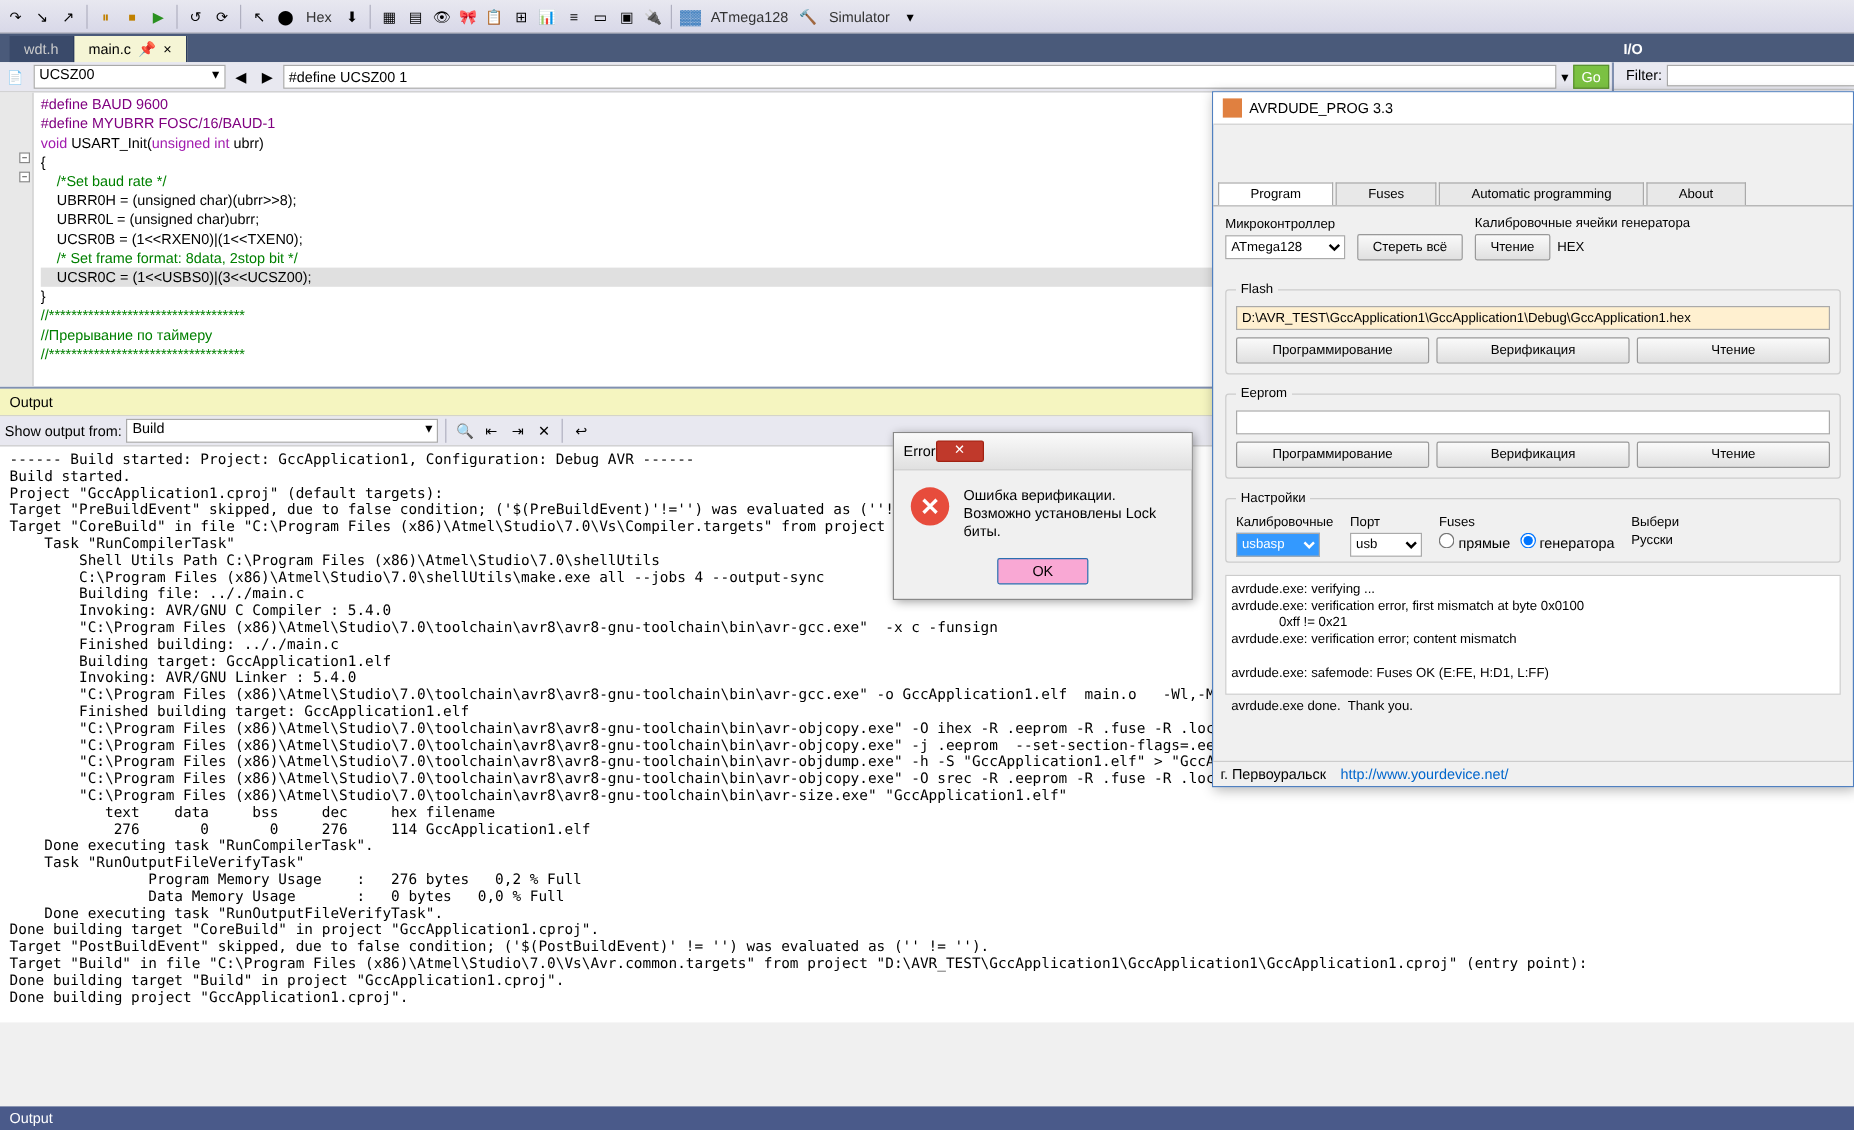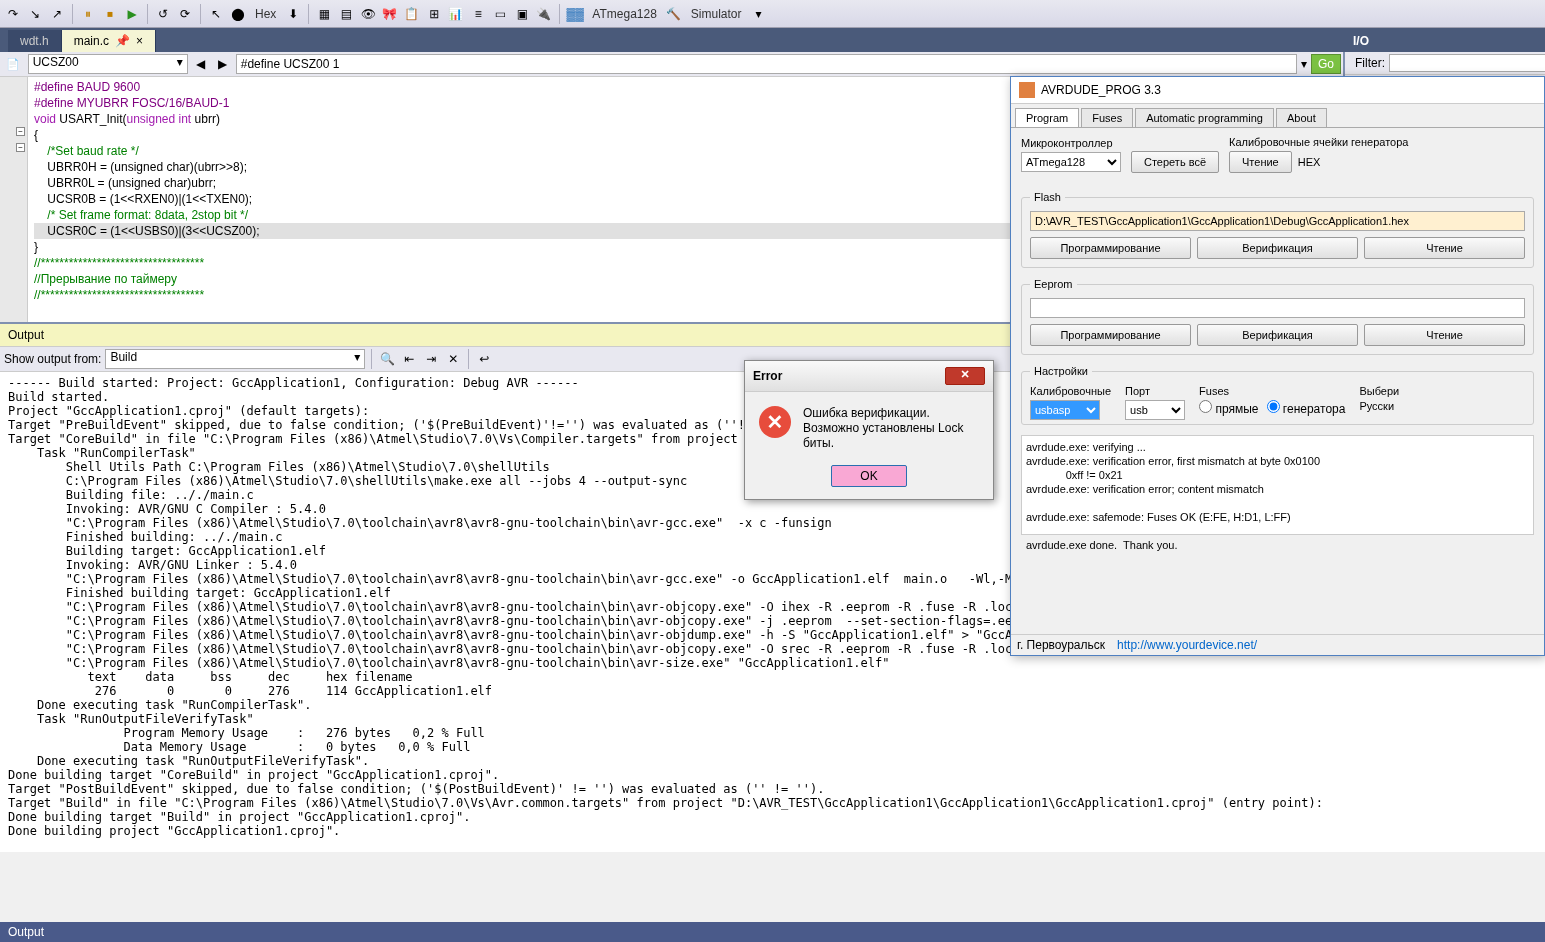--- a/index.html
+++ b/index.html
@@ -48,34 +48,34 @@
 .output-panel { background: #fff; border-top: 2px solid #8090b0; }
 .output-title { background: #f5f5c0; padding: 4px 8px; border-bottom: 1px solid #ccc; }
 .output-toolbar { display: flex; align-items: center; padding: 2px 4px; gap: 4px; background: #e8e8f0; border-bottom: 1px solid #ccc; }
 .output-combo { width: 260px; height: 20px; border: 1px solid #aaa; background: #fff; padding: 0 4px; }
 .output-body { font-family: Consolas, monospace; font-size: 12px; padding: 4px 8px; white-space: pre-wrap; line-height: 14px; height: 480px; overflow: auto; }
 
 .status-bar { background: #4a5a8a; color: #fff; padding: 3px 8px; position: absolute; bottom: 0; left: 0; right: 0; }
 
 
 .error-dialog { position: absolute; left: 744px; top: 360px; width: 250px; background: #f0f0f0; border: 1px solid #888; box-shadow: 2px 2px 8px rgba(0,0,0,0.4); }
-.dlg-title { background: linear-gradient(#fafafa, #e0e0e0); padding: 6px 8px; display: flex; justify-content: space-between; align-items: center; border-bottom: 1px solid #ccc; font-weight: bold; }
+.dlg-title { background: linear-gradient(#fafafa, #e0e0e0); padding: 6px 8px; display: flex; justify-content: flex-start; align-items: center; border-bottom: 1px solid #ccc; }
 .dlg-close { background: #c0392b; color: #fff; width: 40px; height: 18px; text-align: center; border: 1px solid #a02010; cursor: pointer; border-radius: 2px; font-size: 11px; }
 .dlg-body { display: flex; padding: 14px; gap: 12px; align-items: flex-start; }
 .err-icon { width: 32px; height: 32px; border-radius: 50%; background: #e74c3c; color: #fff; display: flex; align-items: center; justify-content: center; font-size: 20px; font-weight: bold; }
 .dlg-text { flex: 1; line-height: 15px; }
 .dlg-buttons { text-align: center; padding: 0 0 12px 0; }
 .dlg-btn { padding: 3px 28px; border: 1px solid #2a6fb0; background: #f9a8d4; cursor: pointer; border-radius: 2px; }
 
 
 .avrdude-win { position: absolute; left: 1010px; top: 76px; width: 535px; height: 580px; background: #f0f0f0; border: 1px solid #5080c0; box-shadow: 2px 2px 10px rgba(0,0,0,0.3); }
 .avrdude-title { padding: 5px 8px; display: flex; align-items: center; gap: 6px; background: #fff; border-bottom: 1px solid #ccc; }
 .avrdude-icon { width: 16px; height: 16px; background: #e08040; }
 .avrdude-tabs { display: flex; padding: 4px 4px 0 4px; border-bottom: 1px solid #aaa; }
-.avr-tab { padding: 3px 10px; border: 1px solid #aaa; border-bottom: none; background: #e8e8e8; cursor: pointer; font-size: 11px; margin-right: 2px; }
+.avr-tab { padding: 3px 26px; border: 1px solid #aaa; border-bottom: none; background: #e8e8e8; cursor: pointer; font-size: 11px; margin-right: 2px; margin-top: 44px; }
 .avr-tab.active { background: #fff; }
 .avrdude-body { padding: 8px 10px; }
 .avr-row { display: flex; gap: 10px; margin-bottom: 18px; align-items: center; }
 .avr-group { display: flex; flex-direction: column; gap: 3px; }
 .avr-label { font-size: 11px; }
 .avr-select { height: 20px; border: 1px solid #aaa; background: #fff; font-size: 11px; }
 .avr-btn { height: 22px; padding: 0 12px; border: 1px solid #999; background: linear-gradient(#fafafa,#e0e0e0); cursor: pointer; font-size: 11px; border-radius: 2px; }
 .avr-fieldset { border: 1px solid #ccc; padding: 8px; margin-bottom: 10px; border-radius: 3px; }
 .avr-legend { font-size: 11px; padding: 0 4px; }
 .avr-input { width: 100%; height: 20px; border: 1px solid #aaa; background: #fff0d0; padding: 0 4px; font-size: 11px; margin-bottom: 6px; }

